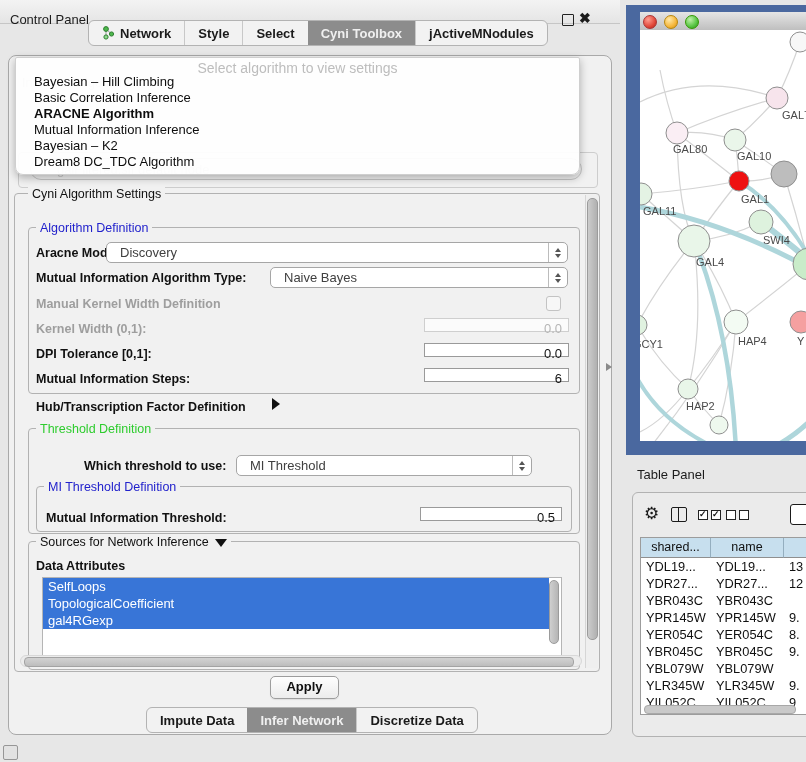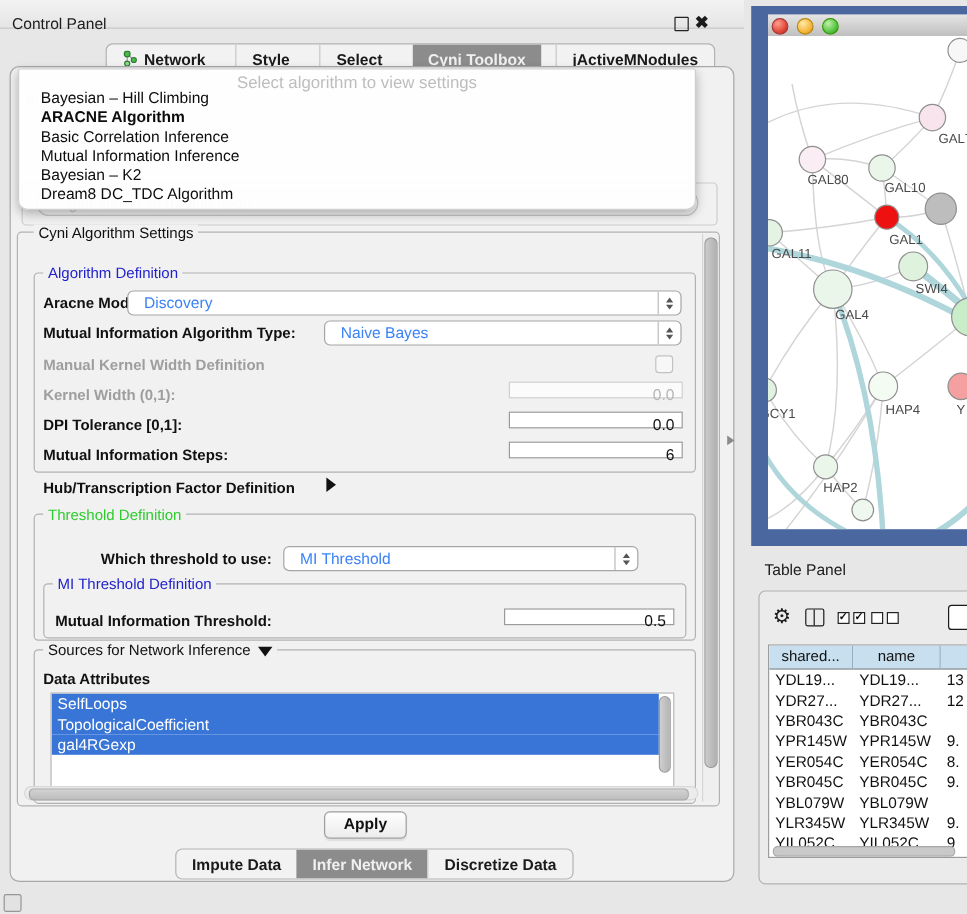--- a/index.html
+++ b/index.html
@@ -9,21 +9,21 @@
   
   .cp-titlebar{left:0;top:8;width:620px;height:23px;background:linear-gradient(#f3f3f3,#e5e5e5);
                border-bottom:1px solid #c6c6c6;}
   .cp-title{left:10px;top:12px;font-size:13px;color:#1c1c1c;}
   .float-btn{left:562px;top:14px;width:10px;height:10px;border:1.6px solid #222;border-radius:1px;}
   .close-btn{left:579px;top:10px;font-size:14px;font-weight:bold;color:#1a1a1a;}
   .topline{left:3px;top:0;width:1px;height:8px;background:#a8a8a8;}
   
   .tabbar{display:flex;height:24px;border:1px solid #b3b3b3;border-radius:6px;background:#f2f2f2;
           overflow:hidden;align-items:stretch;}
-  #top-tabs{left:88px;top:36px;gap:12px;}
+  #top-tabs{left:88px;top:20px;}
   .tab{display:flex;align-items:center;padding:0 13px;font-size:13px;font-weight:600;color:#1a1a1a;
        white-space:nowrap;border-left:1px solid #c8c8c8;}
   .tab:first-child{border-left:none;}
   .tab.active{background:#8c8c8c;color:#f0f0f0;border-left:none;}
   .tab .ticon{margin-right:5px;display:inline-flex;}
   
   .main-panel{left:8px;top:55px;width:602px;height:678px;border:1px solid #a9a9a9;border-radius:8px;
               background:#f1f1f1;}
   .ghost-label{left:22px;top:76px;font-size:12.5px;color:#c4c4c4;}
   .ghost-panel{left:18px;top:152px;width:578px;height:34px;border:1px solid #cdcdcd;border-radius:4px;}
@@ -37,21 +37,21 @@
   .dd-item{height:16px;line-height:16px;font-size:13px;color:#0d0d0d;white-space:nowrap;}
   .dd-item.bold{font-weight:bold;}
   
   .gbox{border:1px solid #b2b2b2;border-radius:4px;}
   .gtitle{font-size:12.5px;background:#f1f1f1;padding:0 4px;white-space:nowrap;z-index:5;}
   .blue{color:#2222cc;} .green{color:#2ecc2e;}
   .flabel{font-size:12.5px;font-weight:bold;color:#111;white-space:nowrap;}
   .flabel.dis{color:#9e9e9e;}
   
   .combo{background:#fff;border:1px solid #a6a6a6;border-radius:5px;height:21px;box-sizing:border-box;}
-  .combo-text{position:absolute;left:13px;top:0;line-height:19px;font-size:13px;color:#3b82f6;}
+  .combo-text{position:absolute;left:13px;top:0;line-height:19px;font-size:13px;color:#404040;}
   .stepper{position:absolute;right:0;top:0;bottom:0;width:18px;border-left:1px solid #bcbcbc;
            display:flex;flex-direction:column;align-items:center;justify-content:center;gap:2px;}
   .tri-up{width:0;height:0;border-left:3.5px solid transparent;border-right:3.5px solid transparent;
           border-bottom:4.5px solid #555;}
   .tri-dn{width:0;height:0;border-left:3.5px solid transparent;border-right:3.5px solid transparent;
           border-top:4.5px solid #555;}
   .tfield{background:#fff;border:1px solid #9a9a9a;height:14px;box-sizing:border-box;font-size:13px;
           text-align:right;padding-right:6px;line-height:19px;color:#111;}
   .tfield.dis{border-color:#cfcfcf;background:#fbfbfb;color:#b5b5b5;}
   .checkbox{width:13px;height:13px;border:1px solid #c3c3c3;border-radius:3px;background:#f7f7f7;}
@@ -376,20 +376,20 @@
           <div class="td" style="width: 77px;">9</div>
         </div>
       </div>
     <div class="tbl-hthumb"></div>
   </div>
 
 <div class="abs dropdown">
       <div class="dd-prompt">Select algorithm to view settings</div>
       <div class="dd-items">
         <div class="dd-item">Bayesian – Hill Climbing</div>
+        <div class="dd-item">Basic Correlation Inference</div>
         <div class="dd-item bold">ARACNE Algorithm</div>
-        <div class="dd-item">Basic Correlation Inference</div>
         <div class="dd-item">Mutual Information Inference</div>
         <div class="dd-item">Bayesian – K2</div>
         <div class="dd-item">Dream8 DC_TDC Algorithm</div>
       </div>
     </div>
   </div>
 
 </body></html>

